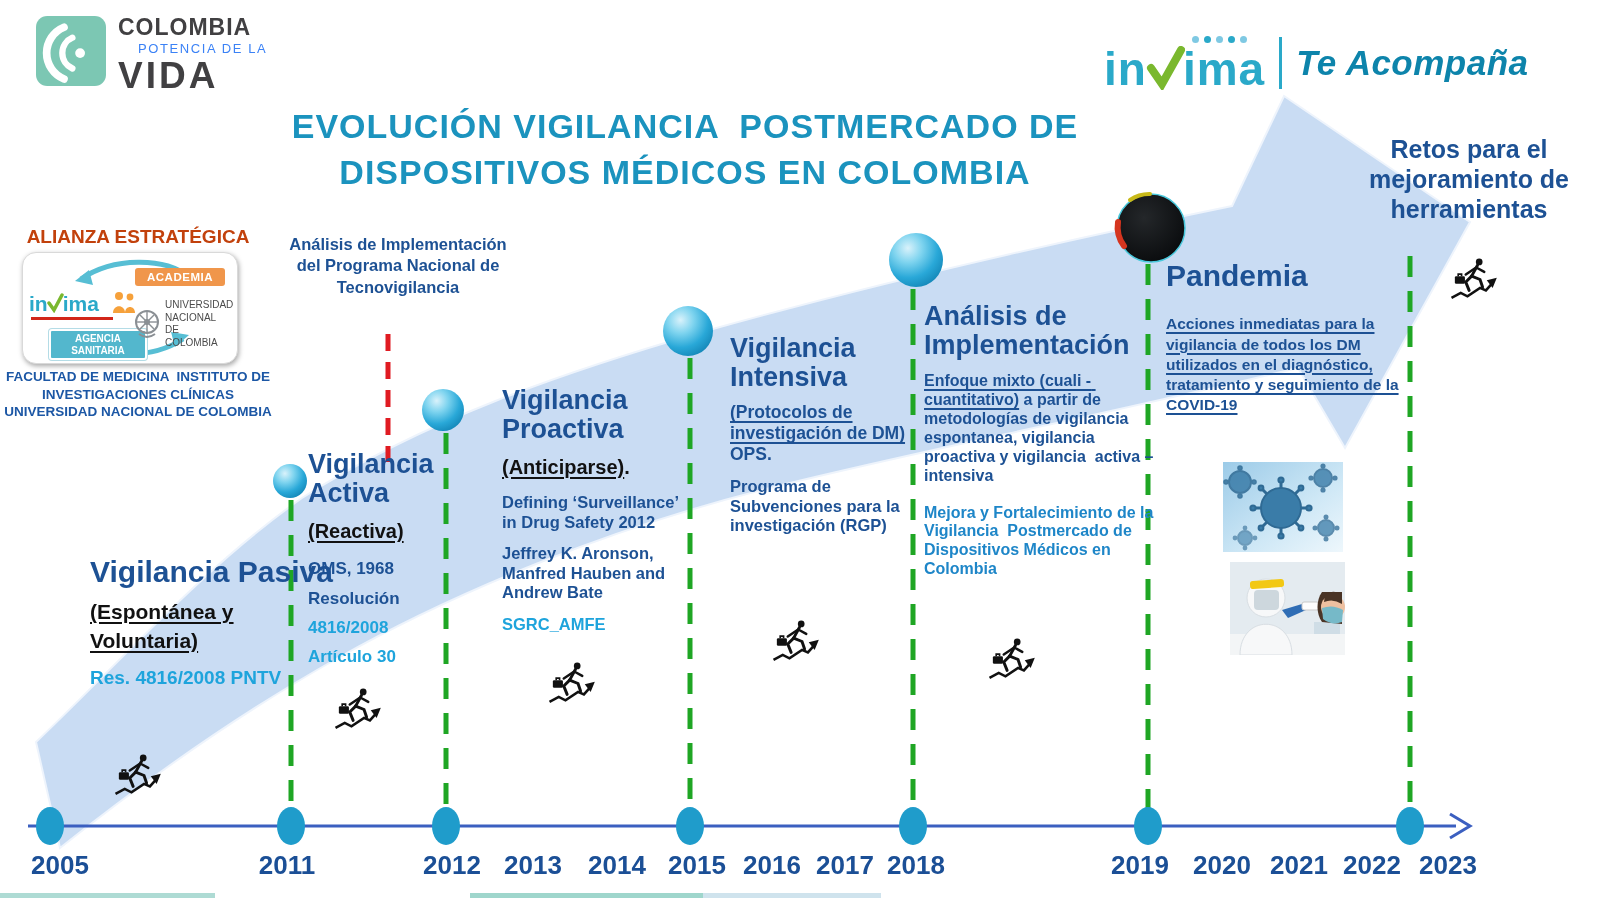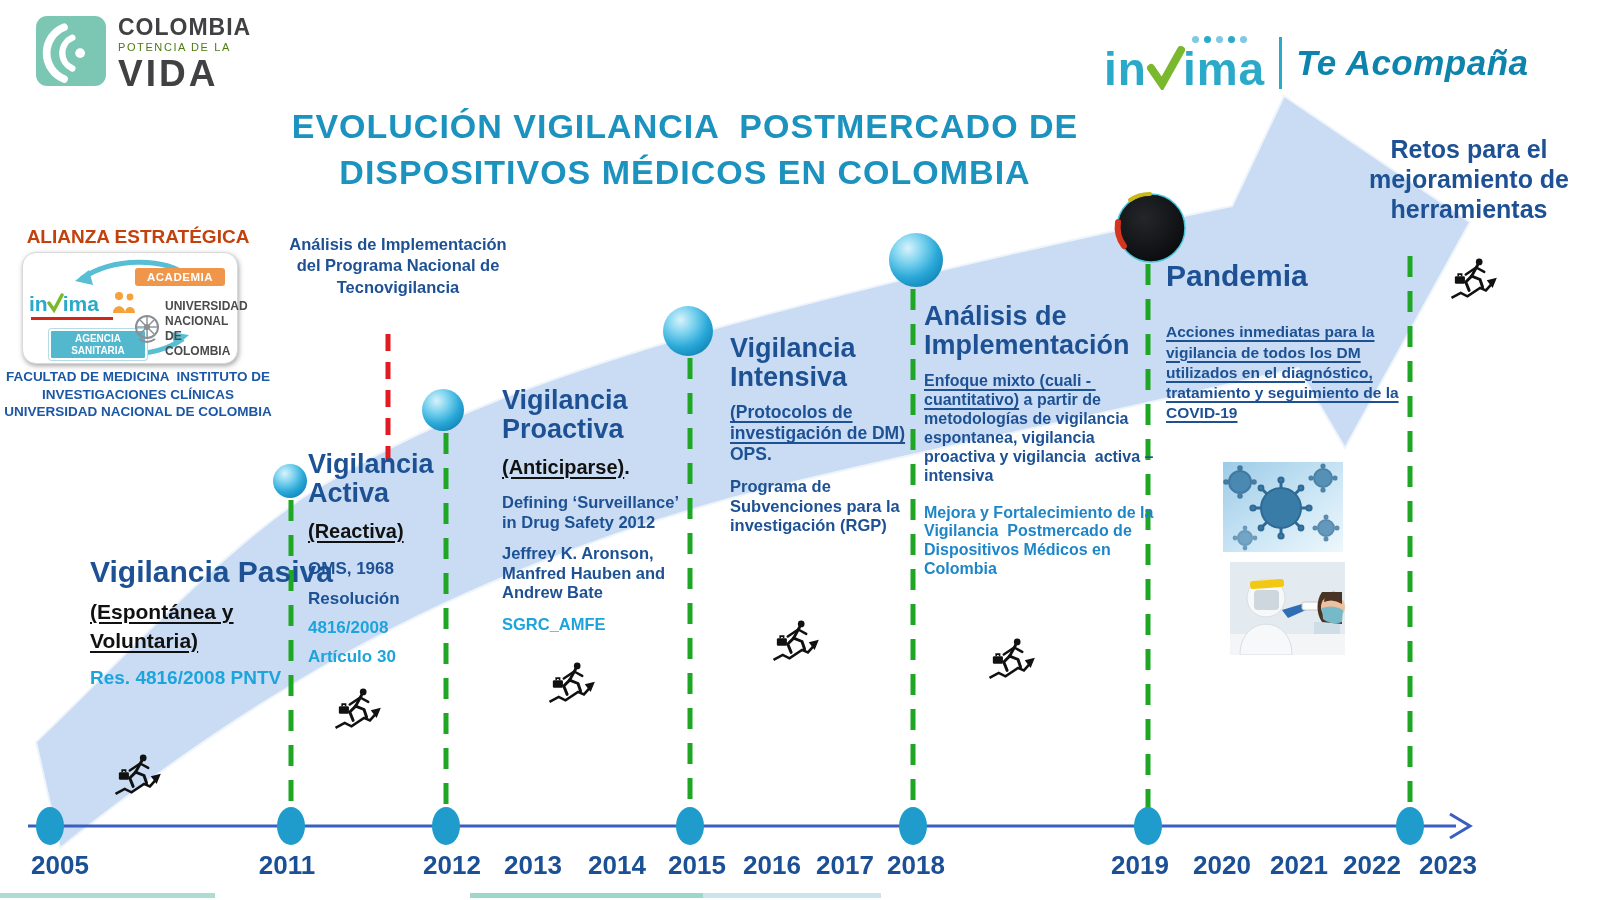--- a/index.html
+++ b/index.html
@@ -4,21 +4,21 @@
 <style>
   html,body{margin:0;padding:0;background:#fff;}
   .canvas{position:relative;width:1600px;height:900px;overflow:hidden;background:#fff;
           font-family:"Liberation Sans",sans-serif;}
   .abs{position:absolute;}
   svg{display:block;}
   
   .co-logo{left:36px;top:16px;display:flex;gap:12px;align-items:flex-start;}
   .co-text{display:flex;flex-direction:column;line-height:1;}
   .co-l1{font-size:23px;font-weight:bold;color:#414042;letter-spacing:1px;}
-  .co-l2{font-size:11px;color:#4d7c0f;letter-spacing:1.6px;margin-top:3px;}
+  .co-l2{font-size:13px;color:#3b82f6;letter-spacing:1.6px;margin-top:3px;margin-left:20px;}
   .co-l3{font-size:37px;font-weight:bold;color:#414042;letter-spacing:3px;margin-top:2px;}
   .inv-logo{left:1104px;top:34px;display:flex;align-items:center;gap:14px;}
   .inv-word{position:relative;display:flex;align-items:flex-end;color:#2aa9c9;
             font-size:46px;font-weight:bold;letter-spacing:1px;line-height:1;padding-top:12px;}
   .inv-dots{position:absolute;top:2px;left:88px;display:flex;gap:5px;}
   .inv-dots i{width:7px;height:7px;border-radius:50%;display:block;}
   .inv-bar{width:3px;height:52px;background:#2aa9c9;}
   .inv-tag{font-size:35px;font-weight:bold;color:#0d84ab;letter-spacing:0.5px;font-style:italic;}
   
   .title{left:250px;top:104px;width:870px;text-align:center;color:#1b93be;
@@ -30,21 +30,21 @@
             border-radius:14px;box-shadow:1px 2px 5px rgba(0,0,0,.35);}
   .ali-invima{position:absolute;left:6px;top:40px;font-size:21px;font-weight:bold;color:#2aa9c9;
               display:flex;align-items:center;line-height:1;}
   .ali-invima-red{position:absolute;left:8px;top:64px;width:82px;height:3px;background:#d22619;}
   .badge{position:absolute;text-align:center;color:#fff;font-weight:bold;border-radius:3px;}
   .badge-agencia{left:26px;top:76px;width:94px;font-size:10px;background:#53b7cd;
                  border:2px solid #fff;box-shadow:0 0 0 1px #b4dce6;padding:2px 0;line-height:1.15;}
   .badge-academia{left:112px;top:15px;width:90px;font-size:11.5px;background:#f0964b;
                   letter-spacing:.5px;padding:3px 0;}
   .ali-un{position:absolute;left:110px;top:46px;display:flex;gap:4px;align-items:center;}
-  .ali-un-t{width:62px;font-size:12px;font-weight:bold;color:#4b4b4b;line-height:1.25;}
+  .ali-un-t{width:62px;font-size:10px;font-weight:normal;color:#4b4b4b;line-height:1.25;}
   .ali-cap{left:2px;top:368px;width:272px;text-align:center;color:#1c57a5;font-weight:bold;
            font-size:13.5px;line-height:1.3;}
   
   .ms{position:absolute;font-weight:bold;}
   .ms h3{margin:0;color:#1d5194;font-size:27px;line-height:1.08;}
   .ms .sub{color:#111;font-size:20px;margin-top:10px;line-height:1.35;}
   .ms .body{color:#1d5194;font-size:16.5px;margin-top:12px;line-height:1.18;}
   .ms .note{color:#1ea4dc;font-size:16.5px;margin-top:12px;line-height:1.18;}
   .u{text-decoration:underline;text-decoration-thickness:2px;text-underline-offset:3px;}
   .pw{white-space:pre-wrap;}
@@ -57,21 +57,21 @@
   .ms-activa .row{font-size:17px;margin-top:9px;line-height:1.2;}
   .c-dark{color:#1d5194;} .c-cyan{color:#1ea4dc;}
   .ms-proactiva{left:502px;top:386px;width:192px;}
   .ms-intensiva{left:730px;top:334px;width:176px;}
   .ms-intensiva .sub{color:#1d5194;font-size:17.5px;line-height:1.2;}
   .ms-impl{left:924px;top:302px;width:240px;}
   .ms-impl .body{font-size:16px;}
   .ms-impl .note{font-size:16px;color:#1e86c8;margin-top:18px;}
   .ms-pandemia{left:1166px;top:260px;width:256px;}
   .ms-pandemia h3{font-size:30px;}
-  .ms-pandemia .body{font-size:15.5px;margin-top:30px;line-height:1.3;}
+  .ms-pandemia .body{font-size:15.5px;margin-top:22px;line-height:1.3;}
   .ms-retos{left:1336px;top:134px;width:266px;text-align:center;color:#1d5194;
             font-size:25px;line-height:1.2;}
   
   .year{position:absolute;top:850px;transform:translateX(-50%);color:#1b4f96;
         font-weight:bold;font-size:26px;}
   
   .strip{top:893px;height:5px;}
 </style>
 </head>
 <body>

